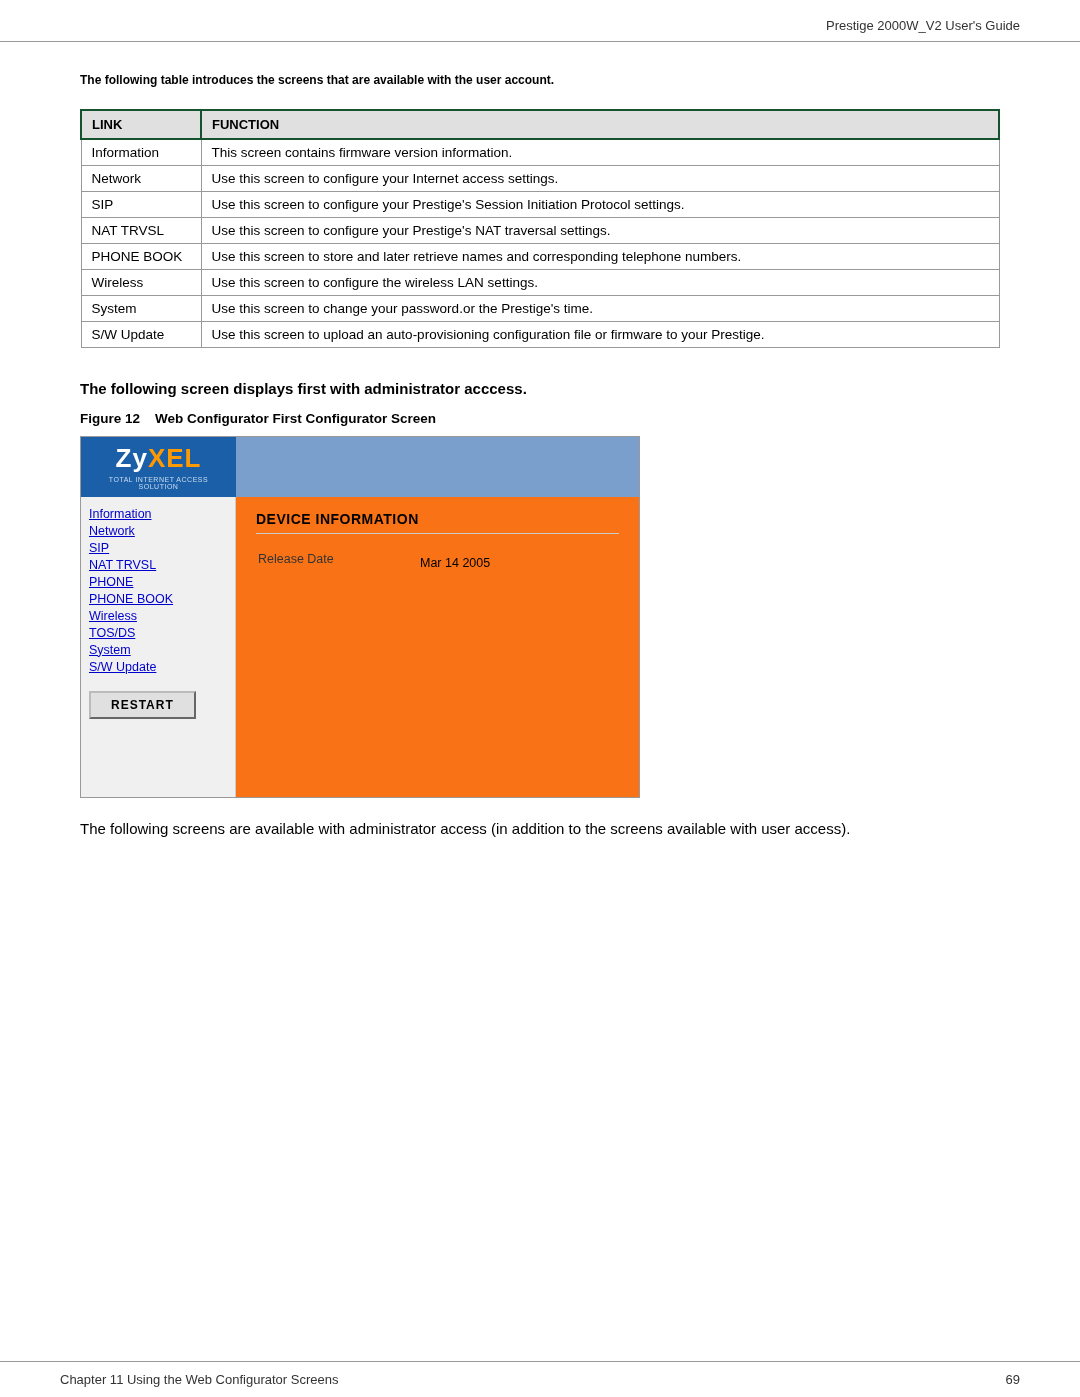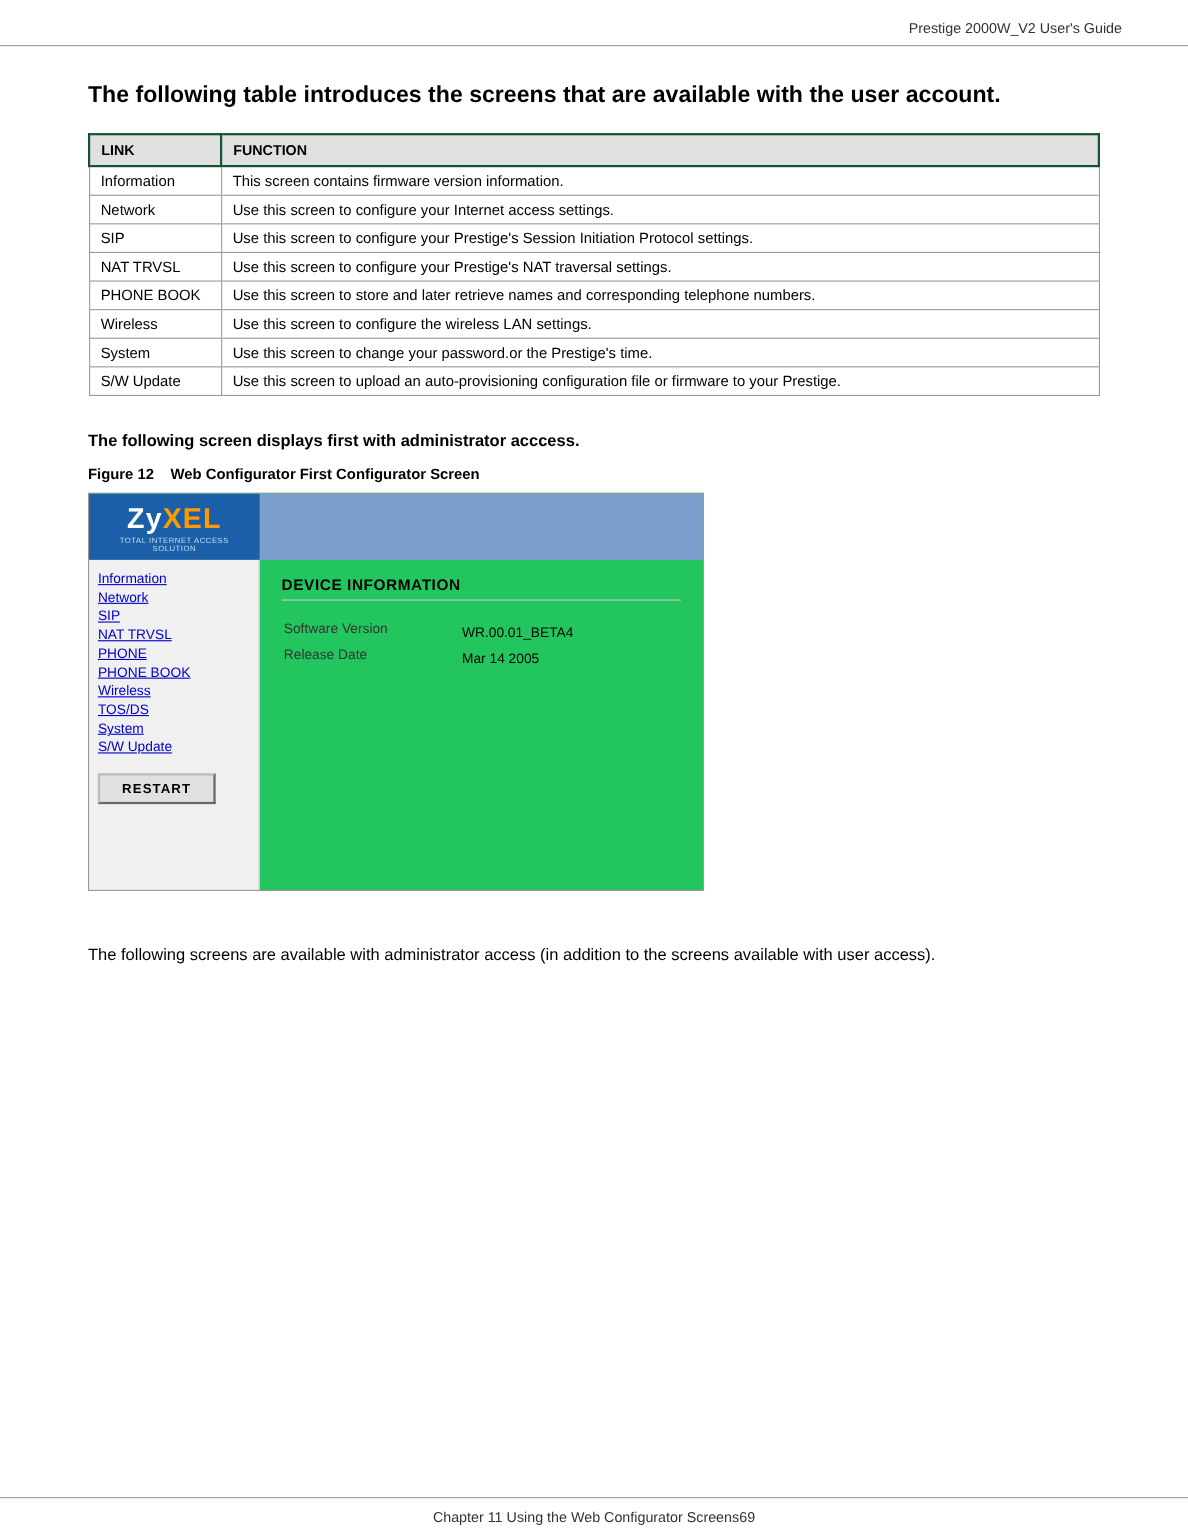--- a/index.html
+++ b/index.html
@@ -19,21 +19,21 @@
       font-size: 13px;
       color: #333;
       border-bottom: 1px solid #999;
     }
 
     .page-content {
       padding: 30px 80px 60px 80px;
     }
 
     .intro-text {
-      font-size: 21px;
+      font-size: 12px;
       font-weight: bold;
       margin-bottom: 20px;
       line-height: 1.4;
     }
 
     .table-caption {
       font-size: 14px;
       font-weight: bold;
       margin-bottom: 8px;
     }
@@ -83,22 +83,22 @@
       margin-bottom: 10px;
     }
 
     .figure-caption span.fig-label {
       font-weight: bold;
     }
 
     .zyxel-screenshot {
       border: 1px solid #999;
       width: 560px;
-      margin-bottom: 48px;
-      background: #22c55e;
+      margin-bottom: 20px;
+      background: #f97316;
     }
 
     .zyxel-header {
       background: #7a9fcc;
       padding: 0;
       height: 60px;
       display: flex;
       align-items: center;
     }
 
@@ -208,21 +208,21 @@
     }
 
     .page-footer {
       position: absolute;
       bottom: 0;
       left: 0;
       right: 0;
       border-top: 1px solid #999;
       padding: 10px 60px;
       display: flex;
-      justify-content: center;
+      justify-content: space-between;
       font-size: 13px;
       color: #333;
     }
   </style>
 </head>
 <body>
 
 <div class="page-header">
   <span>Prestige 2000W_V2 User's Guide</span>
 </div>
@@ -306,24 +306,20 @@
             <a class="zyxel-nav-link" href="#">System</a>
             <a class="zyxel-nav-link" href="#">S/W Update</a>
           </div>
         <div class="zyxel-restart-btn">RESTART</div>
       </div>
       <div class="zyxel-main">
         <div class="zyxel-main-title">Device Information</div>
         <table class="device-info-table" id="device-info-table">
           <tbody>
               <tr>
-                <td>Software Version</td>
-                <td>WR.00.01_BETA4</td>
-              </tr>
-              <tr>
                 <td>Release Date</td>
                 <td>Mar 14 2005</td>
               </tr>
             </tbody>
         </table>
       </div>
     </div>
   </div>
 
   <p class="following-text">The following screens are available with administrator access (in addition to the screens available with user access).</p>

